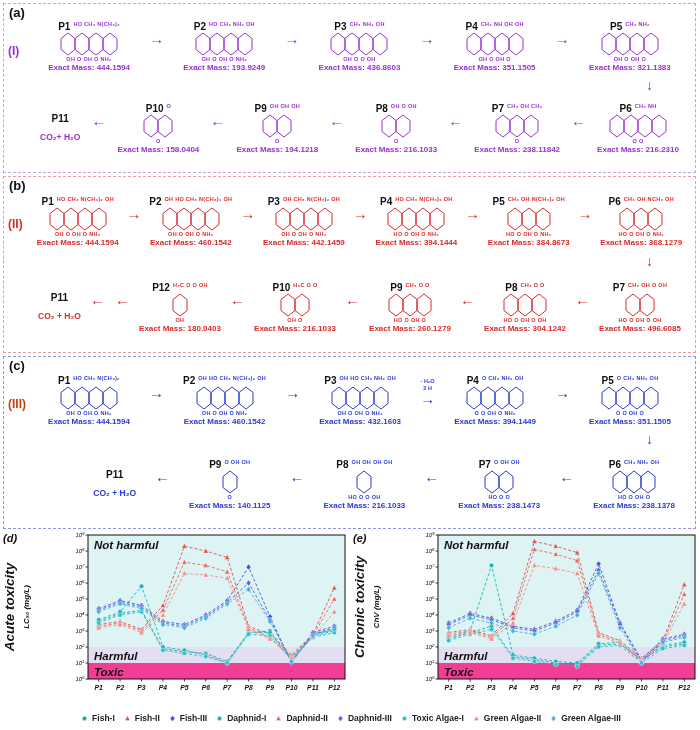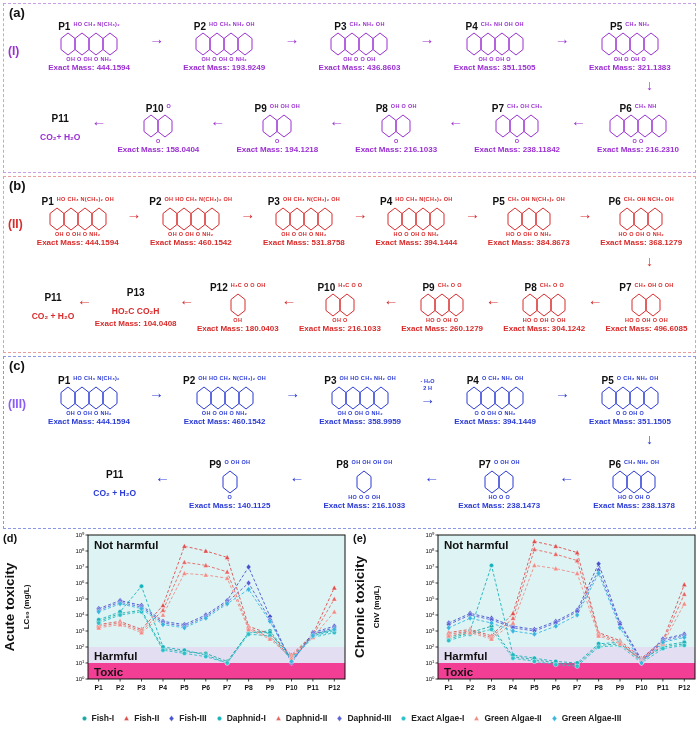--- a/index.html
+++ b/index.html
@@ -19,21 +19,21 @@
   .compound{display:flex;flex-direction:column;align-items:center;}
   .cidrow{display:flex;align-items:flex-start;gap:3px;}
   .cid{font-weight:bold;font-size:10px;color:#111;}
   .subs{font-weight:bold;font-size:5.5px;white-space:nowrap;letter-spacing:.3px;}
   .mass{font-weight:bold;font-size:8px;white-space:nowrap;margin-top:1px;}
   .formula-text{font-weight:bold;font-size:8.5px;margin:8px 0 2px 0;white-space:nowrap;}
   .harrow{display:flex;flex-direction:column;align-items:center;font-size:15px;font-weight:bold;
           line-height:1;transform:translateY(-8px);margin:0 1px;}
   .arrow-note{font-size:5.5px;font-weight:bold;text-align:center;line-height:1.2;}
   .down-arrow{position:absolute;right:42px;top:44%;font-size:14px;font-weight:bold;line-height:1;}
-  .charts{position:absolute;top:530px;left:0;width:700px;height:178px;display:flex;}
+  .charts{position:absolute;top:530px;left:0;width:700px;height:178px;display:flex;font-style:italic;}
   .chart{width:350px;height:178px;position:relative;}
   svg text{font-family:"Liberation Sans",sans-serif;}
   .legend{position:absolute;top:708px;left:0;width:700px;height:20px;display:flex;
           justify-content:center;align-items:center;gap:7px;}
   .legend-item{display:flex;align-items:center;gap:2px;}
   .legend-label{font-size:8.5px;font-weight:bold;color:#222;white-space:nowrap;}
 </style>
 </head>
 <body>
 
@@ -239,21 +239,21 @@
               <span class="cid">P3</span>
               <span class="subs" style="color:#d92b2b">OH  CH₃  N(CH₃)₂  OH</span>
             </div>
             <svg width="58" height="24">
               <polygon points="8,1 15,6.5 15,17.5 8,23 1,17.5 1,6.5" fill="none" stroke="#d92b2b" stroke-width="1"></polygon>
               <polygon points="22,1 29,6.5 29,17.5 22,23 15,17.5 15,6.5" fill="none" stroke="#d92b2b" stroke-width="1"></polygon>
               <polygon points="36,1 43,6.5 43,17.5 36,23 29,17.5 29,6.5" fill="none" stroke="#d92b2b" stroke-width="1"></polygon>
               <polygon points="50,1 57,6.5 57,17.5 50,23 43,17.5 43,6.5" fill="none" stroke="#d92b2b" stroke-width="1"></polygon>
             </svg>
             <div class="subs" style="color:#d92b2b">OH  O  OH  O  NH₂</div>
-            <div class="mass" style="color:#d92b2b">Exact Mass: 531.8758</div>
+            <div class="mass" style="color:#d92b2b">Exact Mass: 442.1459</div>
           </div>
           <span class="harrow" style="color: rgb(217, 43, 43);">→</span>
           <div class="compound">
             <div class="cidrow">
               <span class="cid">P4</span>
               <span class="subs" style="color:#d92b2b">HO  CH₃  N(CH₃)₂  OH</span>
             </div>
             <svg width="58" height="24">
               <polygon points="8,1 15,6.5 15,17.5 8,23 1,17.5 1,6.5" fill="none" stroke="#d92b2b" stroke-width="1"></polygon>
               <polygon points="22,1 29,6.5 29,17.5 22,23 15,17.5 15,6.5" fill="none" stroke="#d92b2b" stroke-width="1"></polygon>
@@ -293,27 +293,20 @@
           </div>
         </div>
         <div class="prow spread">
           <div class="compound">
             <div class="cidrow">
               <span class="cid">P11</span>
             </div>
             <div class="formula-text" style="color:#d92b2b">CO₂ + H₂O</div>
           </div>
           <span class="harrow" style="color: rgb(217, 43, 43);">←</span>
-          <div class="compound">
-            <div class="cidrow">
-              <span class="cid">P13</span>
-            </div>
-            <div class="formula-text" style="color:#d92b2b">HO₂C  CO₂H</div>
-            <div class="mass" style="color:#d92b2b">Exact Mass: 104.0408</div>
-          </div>
           <span class="harrow" style="color: rgb(217, 43, 43);">←</span>
           <div class="compound">
             <div class="cidrow">
               <span class="cid">P12</span>
               <span class="subs" style="color:#d92b2b">H₃C  O  O  OH</span>
             </div>
             <svg width="16" height="24">
               <polygon points="8,1 15,6.5 15,17.5 8,23 1,17.5 1,6.5" fill="none" stroke="#d92b2b" stroke-width="1"></polygon>
             </svg>
             <div class="subs" style="color:#d92b2b">OH</div>
@@ -373,21 +366,21 @@
             <div class="subs" style="color:#d92b2b">HO  O  OH  O  OH</div>
             <div class="mass" style="color:#d92b2b">Exact Mass: 496.6085</div>
           </div>
         </div>
       </div>
   <span class="down-arrow" style="color: rgb(217, 43, 43);">↓</span>
     </section>
 
   <section class="panel" id="panel-c" style="border-color: rgb(138, 151, 232);">
     <span class="panel-label">(c)</span>
-    <span class="pathway-label" id="pw-c" style="color: #8b5cf6;">(III)</span>
+    <span class="pathway-label" id="pw-c" style="color: #c2410c;">(III)</span>
     <div class="panel-body" id="body-c">
         <div class="prow spread">
           <div class="compound">
             <div class="cidrow">
               <span class="cid">P1</span>
               <span class="subs" style="color:#2b3bd6">HO  CH₃  N(CH₃)₂</span>
             </div>
             <svg width="58" height="24">
               <polygon points="8,1 15,6.5 15,17.5 8,23 1,17.5 1,6.5" fill="none" stroke="#2b3bd6" stroke-width="1"></polygon>
               <polygon points="22,1 29,6.5 29,17.5 22,23 15,17.5 15,6.5" fill="none" stroke="#2b3bd6" stroke-width="1"></polygon>
@@ -418,21 +411,21 @@
               <span class="cid">P3</span>
               <span class="subs" style="color:#2b3bd6">OH HO  CH₃  NH₂  OH</span>
             </div>
             <svg width="58" height="24">
               <polygon points="8,1 15,6.5 15,17.5 8,23 1,17.5 1,6.5" fill="none" stroke="#2b3bd6" stroke-width="1"></polygon>
               <polygon points="22,1 29,6.5 29,17.5 22,23 15,17.5 15,6.5" fill="none" stroke="#2b3bd6" stroke-width="1"></polygon>
               <polygon points="36,1 43,6.5 43,17.5 36,23 29,17.5 29,6.5" fill="none" stroke="#2b3bd6" stroke-width="1"></polygon>
               <polygon points="50,1 57,6.5 57,17.5 50,23 43,17.5 43,6.5" fill="none" stroke="#2b3bd6" stroke-width="1"></polygon>
             </svg>
             <div class="subs" style="color:#2b3bd6">OH  O  OH  O  NH₂</div>
-            <div class="mass" style="color:#2b3bd6">Exact Mass: 358.9959</div>
+            <div class="mass" style="color:#2b3bd6">Exact Mass: 432.1603</div>
           </div>
           <span class="harrow" style="color: rgb(43, 59, 214);"><span class="arrow-note">- H₂O<br>2 H</span>→</span>
           <div class="compound">
             <div class="cidrow">
               <span class="cid">P4</span>
               <span class="subs" style="color:#2b3bd6">O  CH₃  NH₂  OH</span>
             </div>
             <svg width="58" height="24">
               <polygon points="8,1 15,6.5 15,17.5 8,23 1,17.5 1,6.5" fill="none" stroke="#2b3bd6" stroke-width="1"></polygon>
               <polygon points="22,1 29,6.5 29,17.5 22,23 15,17.5 15,6.5" fill="none" stroke="#2b3bd6" stroke-width="1"></polygon>
@@ -904,21 +897,21 @@
       <span class="legend-item">
         <svg width="11" height="9">
           <polygon points="5.5,1.6 7.9,4.5 5.5,7.4 3.1,4.5" fill="#5a60d8" stroke="#fff" stroke-width="0.4"></polygon>
         </svg>
         <span class="legend-label">Daphnid-III</span>
       </span>
       <span class="legend-item">
         <svg width="11" height="9">
           <circle cx="5.5" cy="4.5" r="2.2" fill="#2bbfc9" stroke="#fff" stroke-width="0.4"></circle>
         </svg>
-        <span class="legend-label">Exact Algae-I</span>
+        <span class="legend-label">Toxic Algae-I</span>
       </span>
       <span class="legend-item">
         <svg width="11" height="9">
           <polygon points="5.5,1.7000000000000002 8.1,6.6 2.9,6.6" fill="#ef8c86" stroke="#fff" stroke-width="0.4"></polygon>
         </svg>
         <span class="legend-label">Green Algae-II</span>
       </span>
       <span class="legend-item">
         <svg width="11" height="9">
           <polygon points="5.5,1.6 7.9,4.5 5.5,7.4 3.1,4.5" fill="#38b6e0" stroke="#fff" stroke-width="0.4"></polygon>

